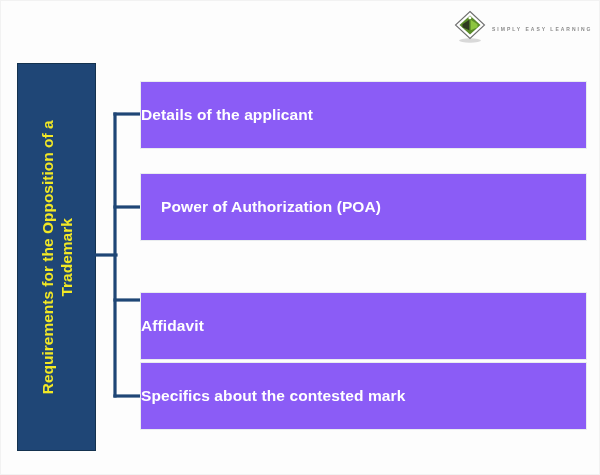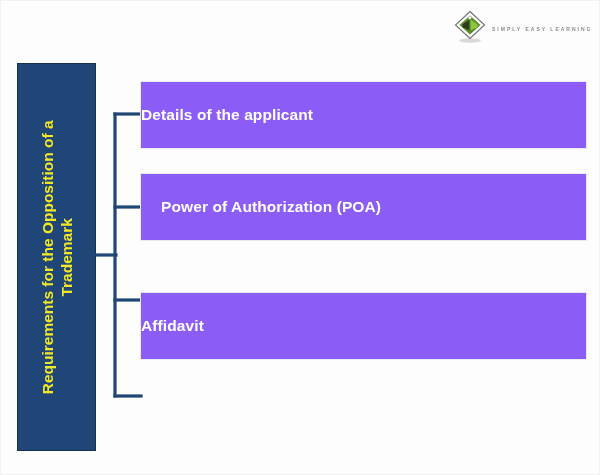--- a/index.html
+++ b/index.html
@@ -177,14 +177,17 @@
 
   <div class="item-box" id="item-box-0">
     <span class="item-label">Details of the applicant</span>
   </div>
   <div class="item-box" id="item-box-1">
     <span class="item-label">Power of Authorization (POA)</span>
   </div>
   <div class="item-box" id="item-box-2">
     <span class="item-label">Affidavit</span>
   </div>
+  <div class="item-box" id="item-box-3">
+    <span class="item-label">Specifics about the contested mark</span>
+  </div>
 
 </div>
 
 </body></html>

